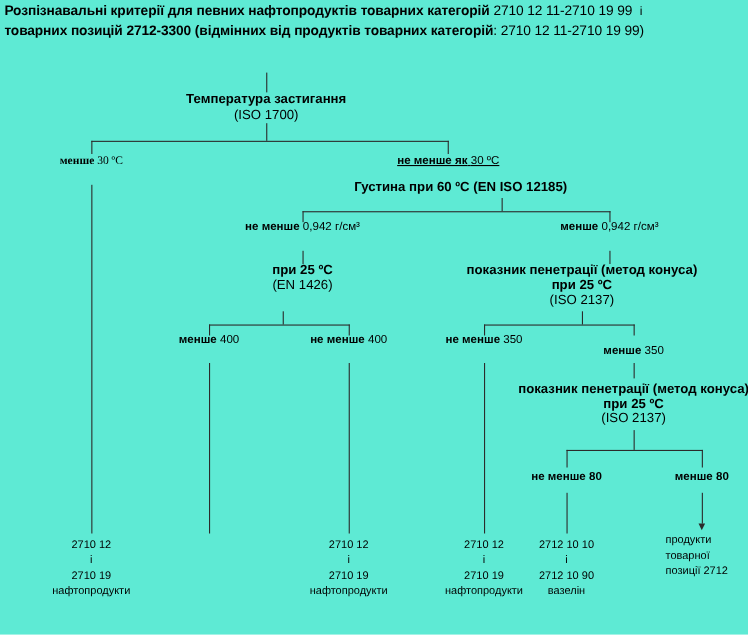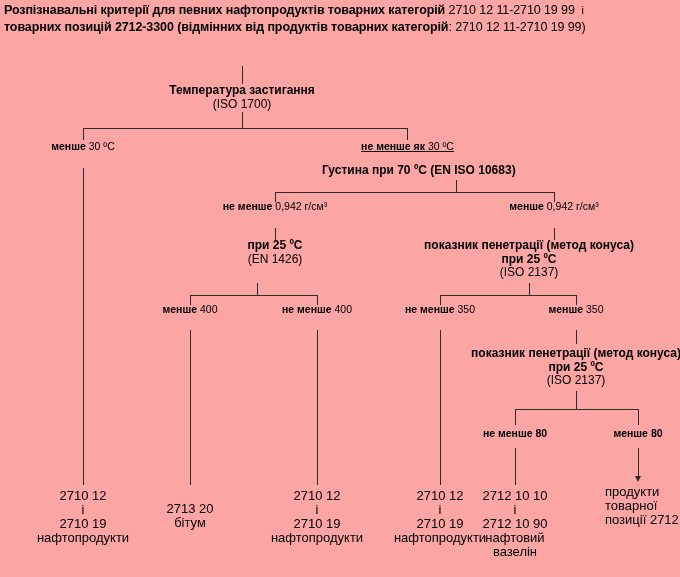--- a/index.html
+++ b/index.html
@@ -4,21 +4,21 @@
 <style>
   html, body {
     margin: 0;
     padding: 0;
     background: #ffffff;
   }
   #page {
     position: relative;
     width: 680px;
     height: 577px;
-    background: #fca5a5;
+    background: #5eead4;
     font-family: "Liberation Sans", sans-serif;
     color: #000000;
     overflow: hidden;
   }
 
   
   .header {
     position: absolute;
     left: 4px;
     top: 2px;
@@ -54,21 +54,21 @@
     text-align: center;
     font-size: 10.5px;
     line-height: 13px;
     font-weight: bold;
     white-space: nowrap;
   }
   .label .val { font-weight: normal; }
 
   .leaf {
     position: absolute;
-    font-size: 13px;
+    font-size: 10px;
     line-height: 14px;
     text-align: center;
     white-space: nowrap;
   }
   .leaf .row { display: block; }
   .leaf.left-align { text-align: left; }
 
   
   .vline {
     position: absolute;
@@ -103,33 +103,33 @@
   <div class="node" style="left:142px; top:84px; width:200px;">
     <span class="row b">Температура застигання</span>
     <span class="row n">(ISO 1700)</span>
   </div>
 
   <div class="vline" style="left:242px; top:112px; height:16px;"></div>
   <div class="hline" style="left:83px; top:128px; width:325px;"></div>
   <div class="vline" style="left:83px; top:128px; height:12px;"></div>
   <div class="vline" style="left:407px; top:128px; height:12px;"></div>
 
-  <div class="label" style="left:33px; top:140px; width:100px;">
+  <div class="label" style="left:33px; top:140px; width:100px;font-family:Liberation Serif, serif;">
     <span class="row">менше</span>
     <span class="row val">30 ºC</span>
   </div>
   <div class="label" style="left:345px; top:140px; width:125px;text-decoration:underline;">
     <span class="row">не менше як</span>
     <span class="row val">30 ºC</span>
   </div>
 
   <div class="vline" style="left:83px; top:168px; height:317px;"></div>
 
   <div class="node" style="left:322px; top:164px; width:270px; text-align:left;">
-    <span class="row b">Густина при 70 ºC  (EN ISO 10683)</span>
+    <span class="row b">Густина при 60 ºC  (EN ISO 12185)</span>
   </div>
 
   <div class="vline" style="left:456px; top:180px; height:12px;"></div>
   <div class="hline" style="left:275px; top:192px; width:280px;"></div>
   <div class="vline" style="left:275px; top:192px; height:10px;"></div>
   <div class="vline" style="left:554px; top:192px; height:10px;"></div>
 
   <div class="label" style="left:215px; top:200px; width:120px;">
     <span class="row">не менше</span>
     <span class="row val">0,942 г/см³</span>
@@ -172,21 +172,21 @@
 
   <div class="vline" style="left:529px; top:283px; height:12px;"></div>
   <div class="hline" style="left:440px; top:295px; width:137px;"></div>
   <div class="vline" style="left:440px; top:295px; height:10px;"></div>
   <div class="vline" style="left:576px; top:295px; height:10px;"></div>
 
   <div class="label" style="left:390px; top:303px; width:100px;">
     <span class="row">не менше</span>
     <span class="row val">350</span>
   </div>
-  <div class="label" style="left:526px; top:303px; width:100px;">
+  <div class="label" style="left:526px; top:313px; width:100px;">
     <span class="row">менше</span>
     <span class="row val">350</span>
   </div>
 
   <div class="vline" style="left:440px; top:330px; height:155px;"></div>
 
   <div class="vline" style="left:576px; top:330px; height:14px;"></div>
 
   <div class="node" style="left:451px; top:347px; width:250px;">
     <span class="row b">показник пенетрації (метод конуса)</span>
@@ -210,44 +210,39 @@
   <div class="vline" style="left:638px; top:448px; height:28px;"></div>
   <div class="arrow" style="left:634.5px; top:476px;"></div>
 
   <div class="leaf" style="left:23px; top:489px; width:120px;">
     <span class="row">2710 12</span>
     <span class="row">і</span>
     <span class="row">2710 19</span>
     <span class="row">нафтопродукти</span>
   </div>
 
-  <div class="leaf" style="left:135px; top:502px; width:110px;">
-    <span class="row">2713 20</span>
-    <span class="row">бітум</span>
-  </div>
 
   <div class="leaf" style="left:257px; top:489px; width:120px;">
     <span class="row">2710 12</span>
     <span class="row">і</span>
     <span class="row">2710 19</span>
     <span class="row">нафтопродукти</span>
   </div>
 
   <div class="leaf" style="left:380px; top:489px; width:120px;">
     <span class="row">2710 12</span>
     <span class="row">і</span>
     <span class="row">2710 19</span>
     <span class="row">нафтопродукти</span>
   </div>
 
   <div class="leaf" style="left:455px; top:489px; width:120px;">
     <span class="row">2712 10 10</span>
     <span class="row">і</span>
     <span class="row">2712 10 90</span>
-    <span class="row">нафтовий</span>
     <span class="row">вазелін</span>
   </div>
 
   <div class="leaf left-align" style="left:605px; top:485px; width:80px;">
     <span class="row">продукти</span>
     <span class="row">товарної</span>
     <span class="row">позиції 2712</span>
   </div>
 
 </div>

